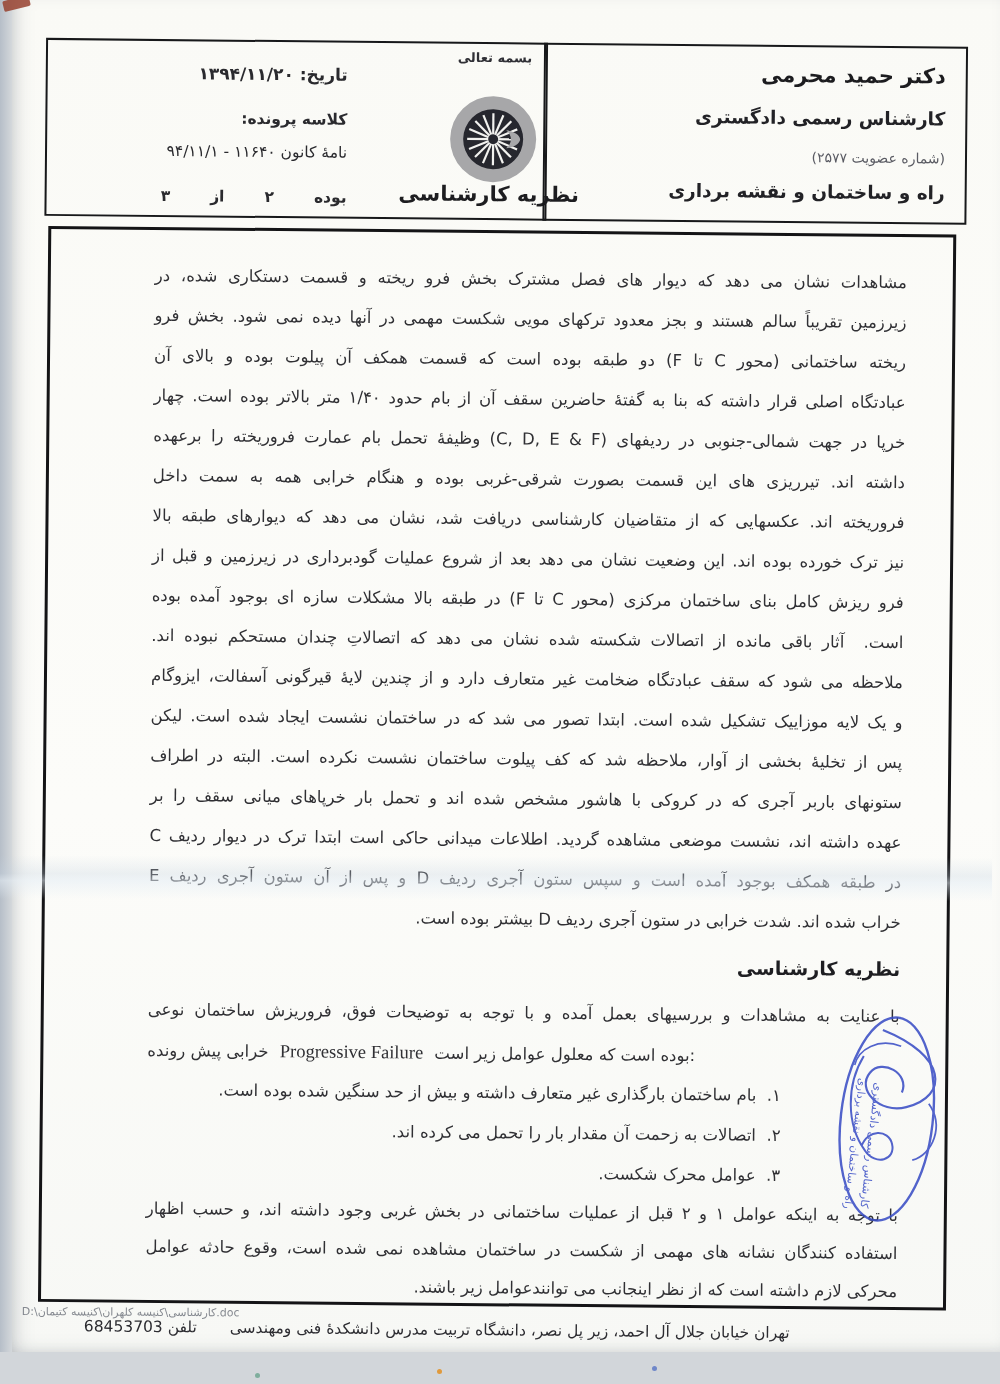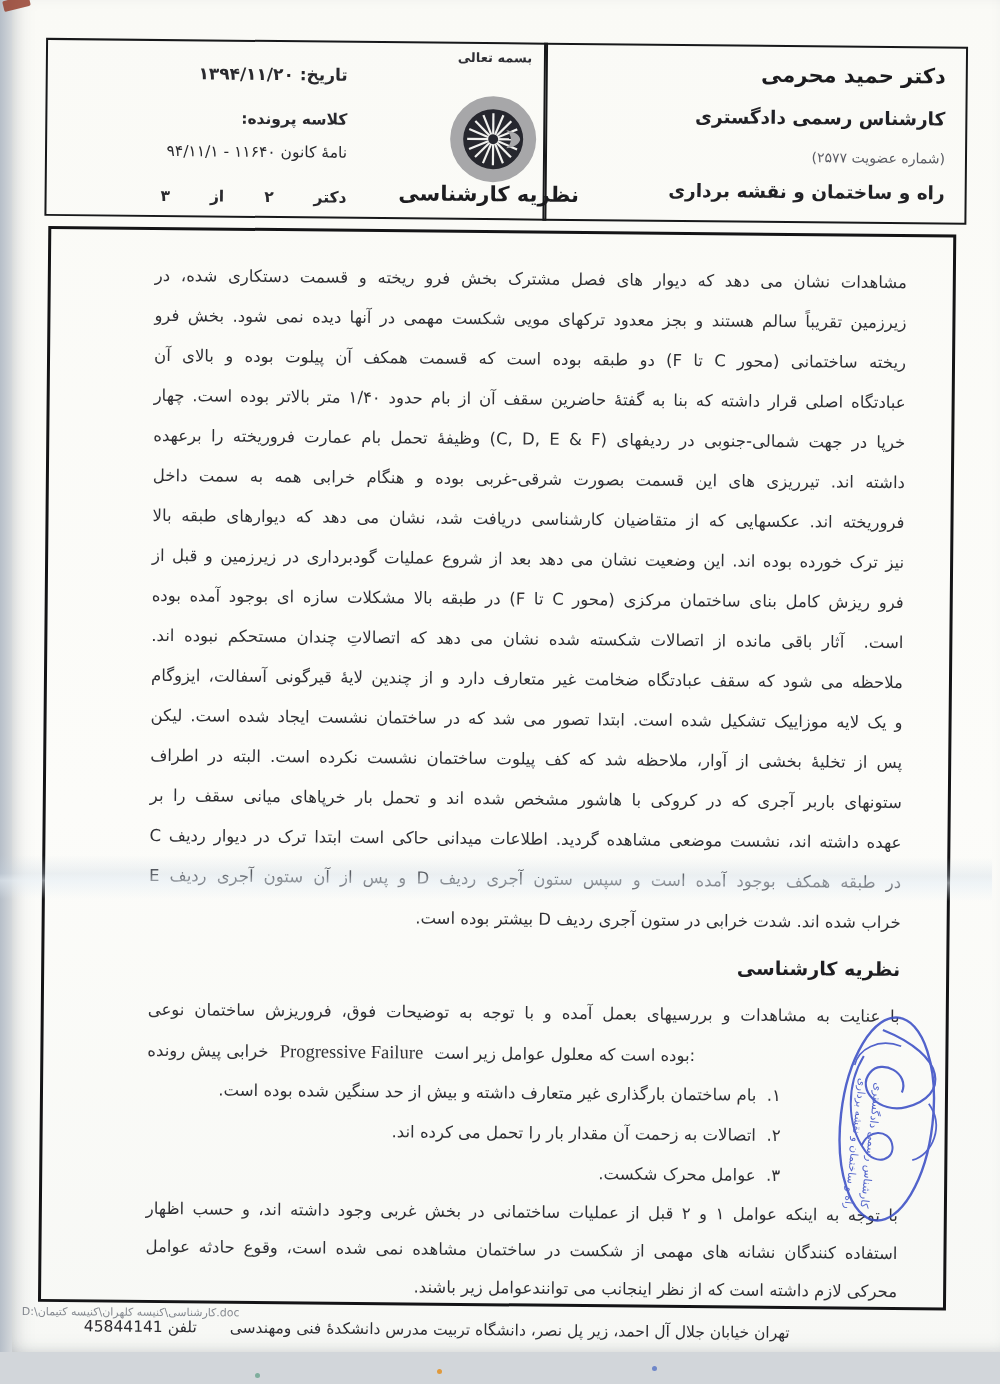--- a/index.html
+++ b/index.html
@@ -93,21 +93,21 @@
 <div class="corner-mark"></div>
 
 <div class="tilt">
 
   <div class="hbox hbox-left">
     <div class="hl-rows" style="left:38px;width:262px;">
       <div class="hl-row hl-date">تاریخ:  ۱۳۹۴/۱۱/۲۰</div>
       <div class="hl-row hl-case">کلاسه پرونده:</div>
       <div class="hl-row hl-letter">نامهٔ کانون ۱۱۶۴۰ - ۹۴/۱۱/۱</div>
       <div class="hl-row hl-page">
-        <span>دکتر</span><span>۲</span><span>از</span><span>۳</span>
+        <span>بوده</span><span>۲</span><span>از</span><span>۳</span>
       </div>
     </div>
 
     <div class="center-bismillah" style="left:382px;top:6px;position:absolute;width:130px;">بسمه تعالی</div>
     <div class="logo" style="left:401px;top:50px;position:absolute;">
       <svg width="90" height="90" viewBox="0 0 90 90">
         <circle cx="45" cy="45" r="43" fill="#a7a7a9"></circle>
         <circle cx="45" cy="45" r="30" fill="#26272e"></circle>
         <g stroke="#f2f2ef" stroke-width="2.2">
           <line x1="45" y1="45" x2="45" y2="19"></line>
@@ -193,16 +193,16 @@
         </g>
       </svg>
     </div>
   </div>
 
   <div class="crease"></div>
 
   <div class="filepath">D:\کارشناسی\کنیسه کلهران\کنیسه کتیمان.doc</div>
   <div class="footer-line">
     <span>تهران خیابان جلال آل احمد، زیر پل نصر، دانشگاه تربیت مدرس دانشکدهٔ فنی ومهندسی</span>
-    <span class="phone">تلفن 45844141</span>
+    <span class="phone">تلفن 68453703</span>
   </div>
 
 </div>
 
 </body></html>

